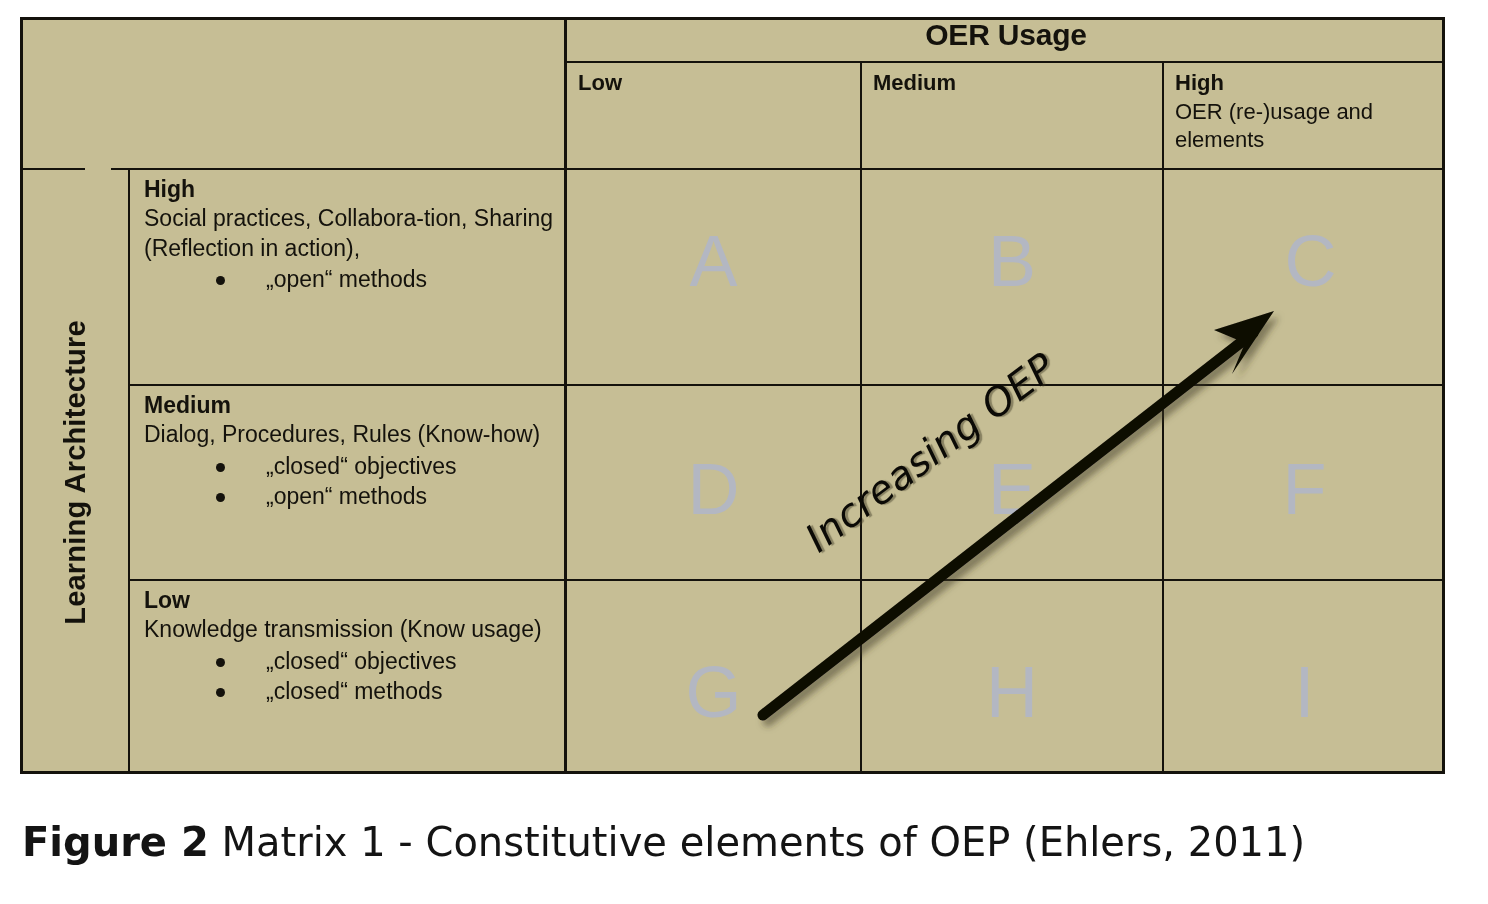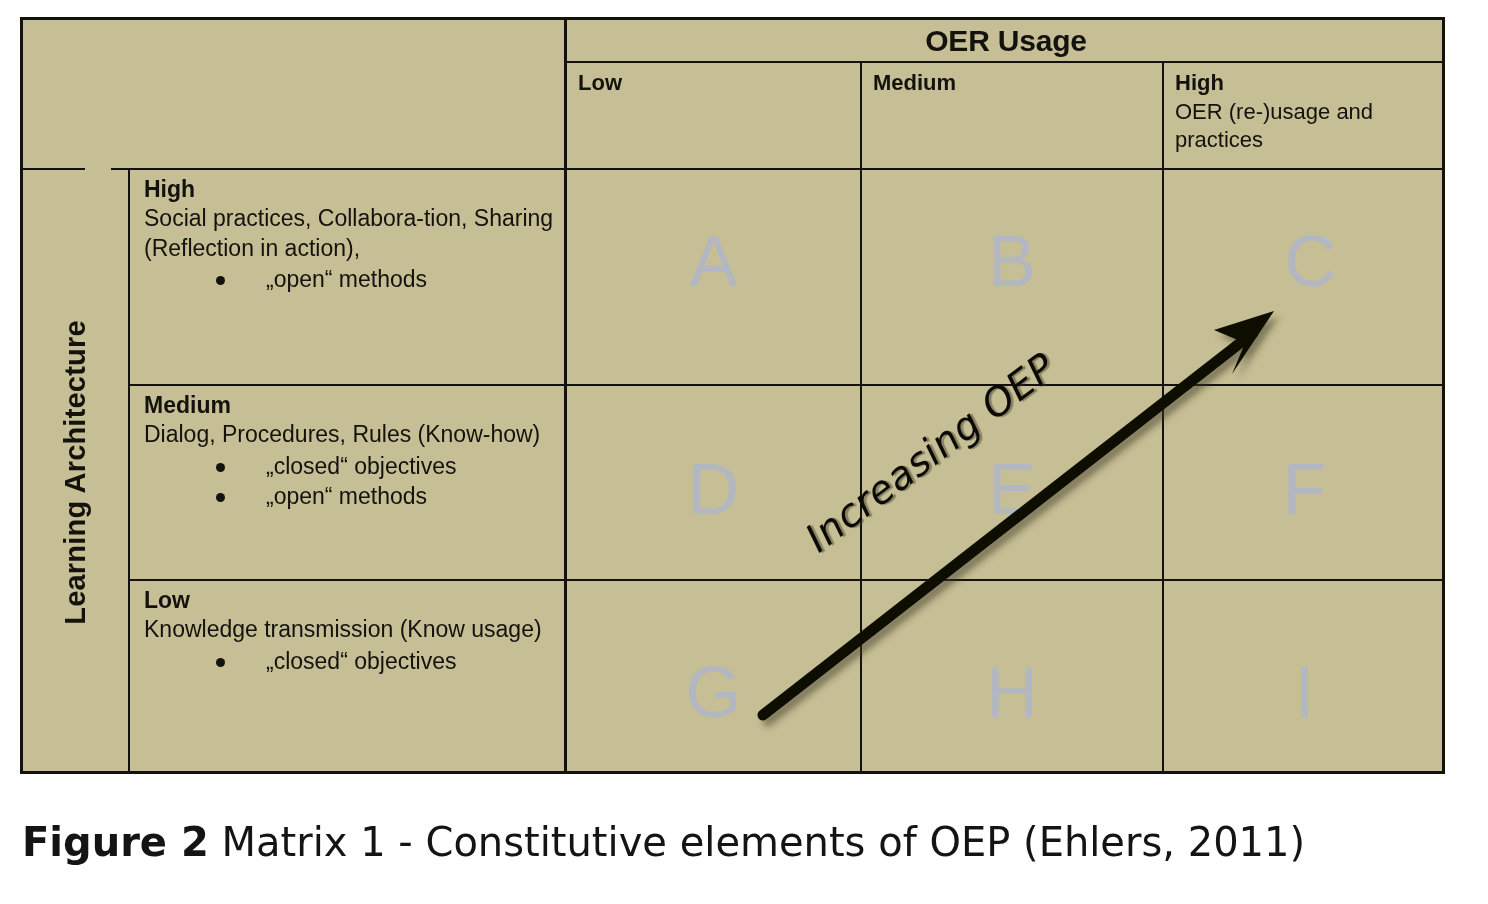--- a/index.html
+++ b/index.html
@@ -47,21 +47,21 @@
   }
 
   
   .oer-usage-head {
     position: absolute;
     left: 541px;
     top: 0;
     width: 881px;
     height: 41px;
     display: flex;
-    align-items: center;
+    align-items: flex-start;
     justify-content: center;
     box-sizing: border-box;
     border-left: 3px solid #14120c;
   }
   .oer-usage-head span {
     font-size: 30px;
     font-weight: bold;
     color: #14120c;
     letter-spacing: -0.2px;
     line-height: 1;
@@ -257,21 +257,21 @@
     </div>
 
     <div class="usage-sub c0">
       <span class="lvl">Low</span>
     </div>
     <div class="usage-sub c1">
       <span class="lvl">Medium</span>
     </div>
     <div class="usage-sub c2">
       <span class="lvl">High</span>
-      <span class="desc">OER (re-)usage and practices</span>
+      <span class="desc">OER (re-)usage and elements</span>
     </div>
 
     <div class="axis-label">
       <span class="rot">Learning Architecture</span>
     </div>
     <div class="rule-gap"></div>
 
     <div class="arch-cell r0">
       <span class="lvl">High</span>
       <span class="desc">Social practices, Collabora-tion, Sharing (Reflection in action),</span>
@@ -287,20 +287,21 @@
         <li>„closed“ objectives</li>
         <li>„open“ methods</li>
       </ul>
     </div>
 
     <div class="arch-cell r2">
       <span class="lvl">Low</span>
       <span class="desc">Knowledge transmission (Know usage)</span>
       <ul>
         <li>„closed“ objectives</li>
+        <li>„closed“ methods</li>
       </ul>
     </div>
 
     <div class="grid-cell gc-c0 gc-r0">
       <span class="glyph">A</span>
     </div>
     <div class="grid-cell gc-c1 gc-r0">
       <span class="glyph">B</span>
     </div>
     <div class="grid-cell gc-c2 gc-r0">

